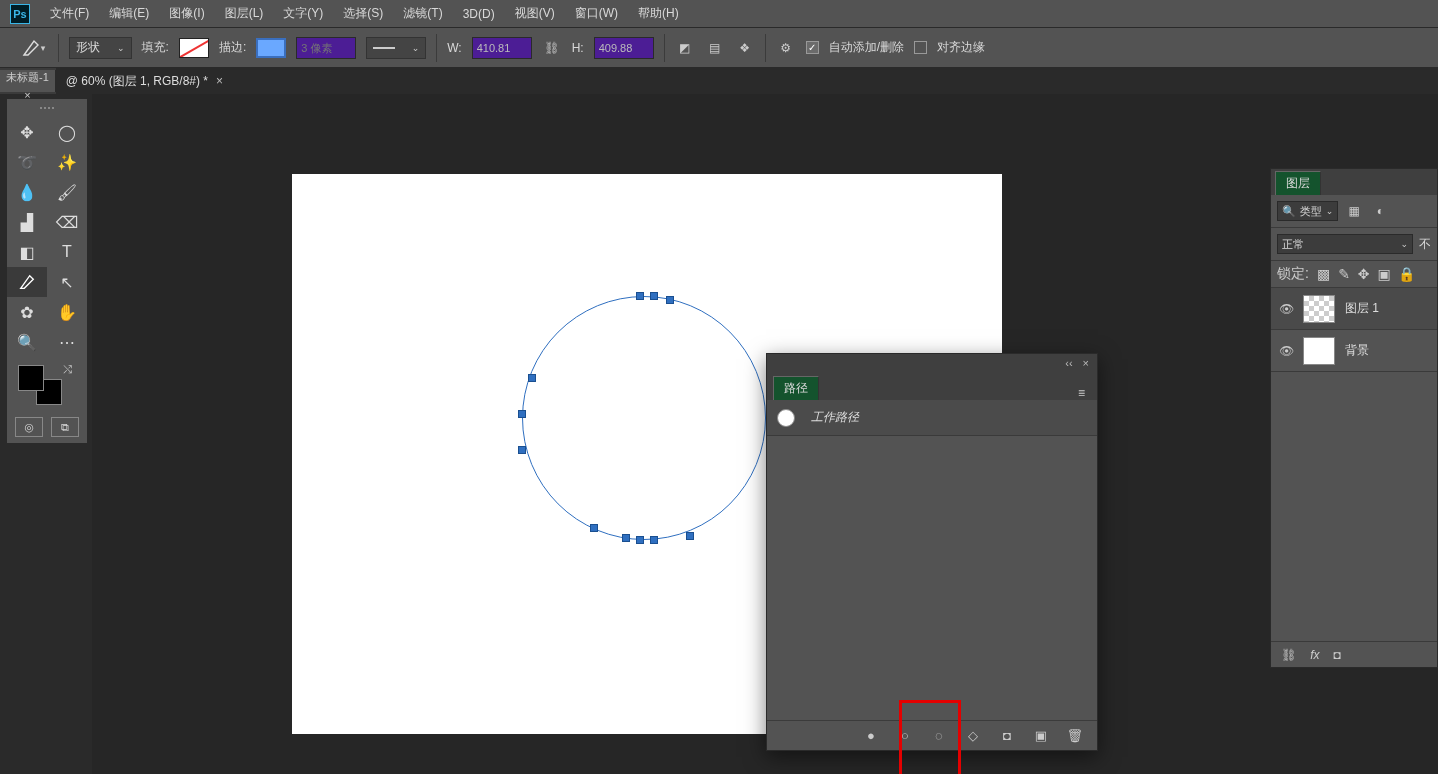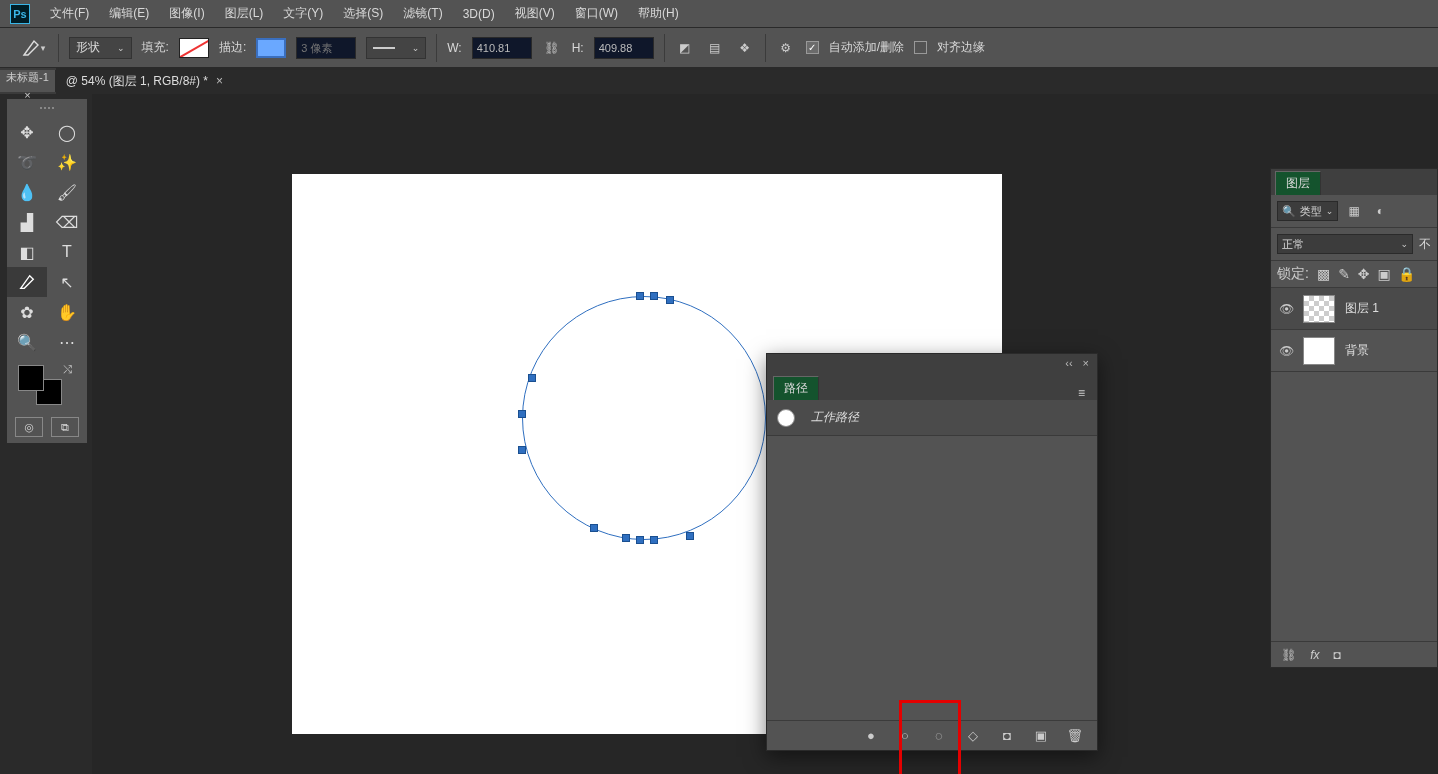--- a/index.html
+++ b/index.html
@@ -9,21 +9,21 @@
   .ps-logo { width:20px; height:20px; margin:0 10px; background:#001d26; border:1px solid #3ab6e8; display:flex; align-items:center; justify-content:center; color:#3ab6e8; font-weight:bold; font-size:11px; }
   .menu-item { padding:0 10px; height:100%; display:flex; align-items:center; cursor:default; }
   
   .optionsbar { display:flex; align-items:center; height:40px; background:#535353; border-bottom:1px solid #2a2a2a; padding-left:18px; gap:10px; }
   .tool-indicator { width:30px; height:24px; display:flex; align-items:center; justify-content:center; }
   .dd { background:#444; border:1px solid #333; height:22px; display:flex; align-items:center; padding:0 6px; gap:17px; }
   .chev { font-size:9px; color:#ccc; }
   .swatch-fill { width:30px; height:20px; background:#fff; position:relative; border:1px solid #222; overflow:hidden; }
   .swatch-fill::after { content:""; position:absolute; left:-4px; top:8px; width:40px; height:2px; background:#e33; transform:rotate(-30deg); }
   .swatch-stroke { width:30px; height:20px; background:#6aa8ff; border:2px solid #3a6fbf; }
-  .opt-input { width:60px; height:22px; background:#0f172a; border:1px solid #2a2a2a; color:#bbb; padding:0 4px; font-size:11px; }
+  .opt-input { width:60px; height:22px; background:#4c1d95; border:1px solid #2a2a2a; color:#bbb; padding:0 4px; font-size:11px; }
   .opt-label { color:#d9d9d9; }
   .sep { width:1px; height:28px; background:#3b3b3b; }
   .opt-icon { width:20px; height:20px; display:flex; align-items:center; justify-content:center; color:#ccc; }
   .cb { width:13px; height:13px; border:1px solid #999; background:#6b6b6b; display:inline-flex; align-items:center; justify-content:center; font-size:10px; color:#fff; }
   
   .workspace { position:relative; height:calc(774px - 28px - 40px); background:#2a2a2a; }
   .tab-strip { position:absolute; top:0; left:0; display:flex; align-items:center; height:26px; background:#3b3b3b; }
   .sub-tab { background:#535353; height:22px; display:flex; align-items:center; padding:0 6px; font-size:11px; color:#ccc; gap:4px; border-right:1px solid #2a2a2a;flex-direction:column; }
   .sub-tab .x { font-size:11px; cursor:pointer; }
   .doc-tab { height:26px; background:#2a2a2a; display:flex; align-items:center; padding:0 10px; color:#ddd; font-size:12px; gap:8px; }
@@ -134,21 +134,21 @@
 </div>
 
 <div class="workspace">
 
   <div class="tab-strip">
     <div class="sub-tab">
       <span>未标题-1</span>
       <span class="x">×</span>
     </div>
     <div class="doc-tab">
-      <span>@ 54% (图层 1, RGB/8#) *</span>
+      <span>@ 60% (图层 1, RGB/8#) *</span>
       <span class="x">×</span>
     </div>
   </div>
 
   <div class="toolbox">
     <div class="toolbox-grip">
         <span></span>
         <span></span>
         <span></span>
         <span></span>

